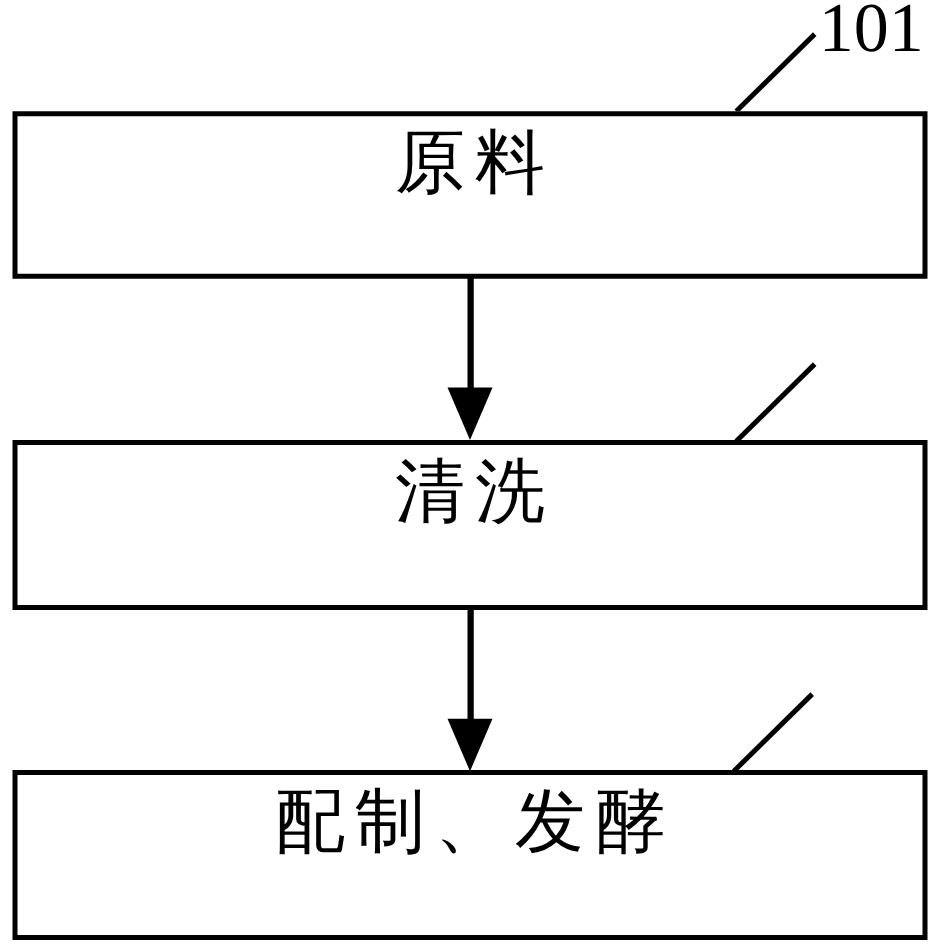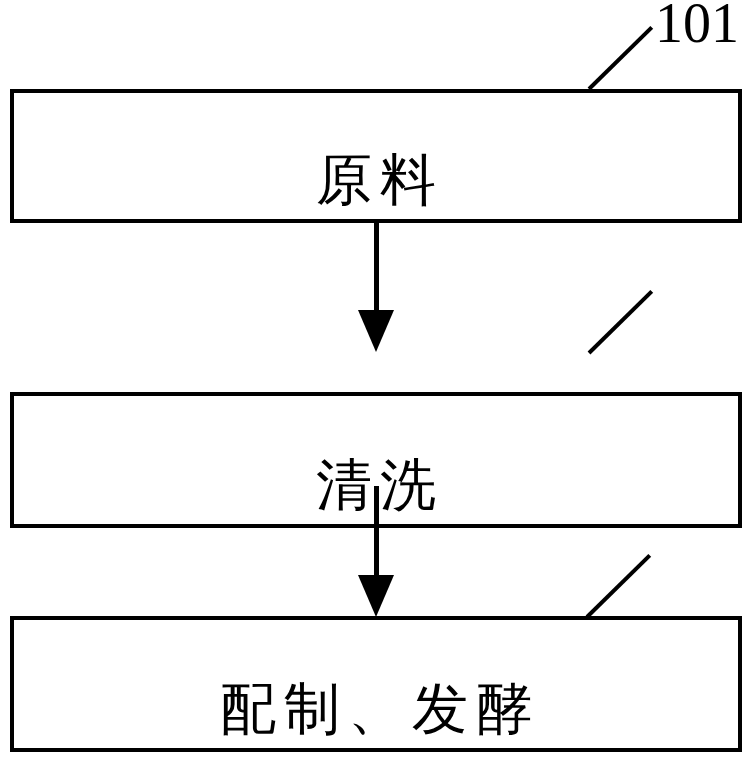--- a/index.html
+++ b/index.html
@@ -14,21 +14,21 @@
     color: #000000;
   }
   
   .box {
     position: absolute;
     left: 10px;
     width: 732px;
     border: 4px solid #000000;
     background: #ffffff;
     display: flex;
-    align-items: flex-end;
+    align-items: flex-start;
     justify-content: center;
   }
   .box-text {
     font-size: 56px;
     letter-spacing: 8px;
     margin-right: -8px; 
     white-space: nowrap;
     color: #000000;
   }
   
@@ -71,21 +71,21 @@
 
   <div class="ref-line" style="left:589px; top:87px;"></div>
   <div class="ref-num" style="left:655px; top:-5px;">101</div>
   <div class="box" style="top:89px; height:134px;">
     <span class="box-text">原料</span>
   </div>
   <div class="arrow-line" style="top:221px; height:92px;"></div>
   <div class="arrow-head" style="top:310px;"></div>
 
   <div class="ref-line" style="left:589px; top:351px;"></div>
-  <div class="box" style="top:352px; height:136px;margin-top:40px;">
+  <div class="box" style="top:352px; height:136px;">
     <span class="box-text">清洗</span>
   </div>
   <div class="arrow-line" style="top:486px; height:92px;"></div>
   <div class="arrow-head" style="top:575px;"></div>
 
   <div class="ref-line" style="left:587px; top:615px;"></div>
   <div class="box" style="top:616px; height:136px;font-family:Liberation Serif, serif;">
     <span class="box-text">配制、发酵</span>
   </div>
 

